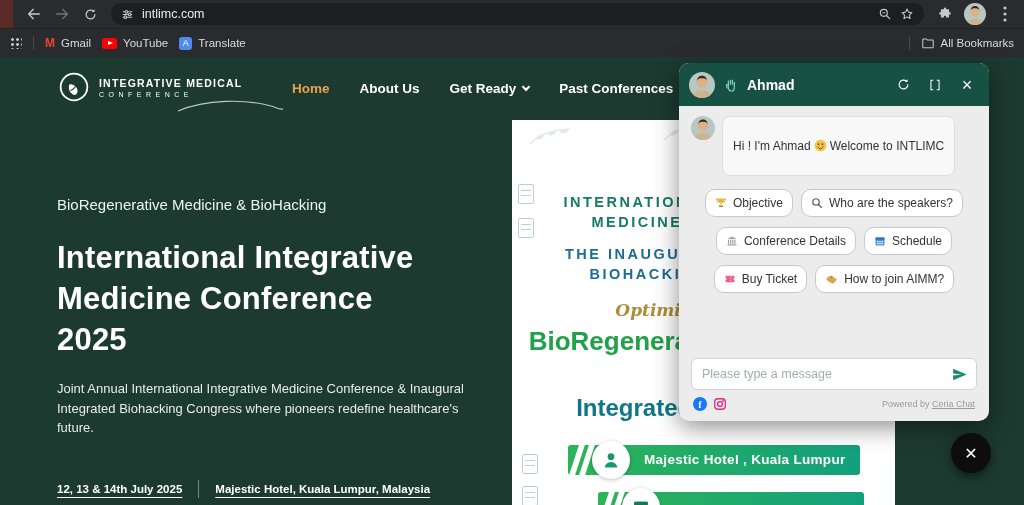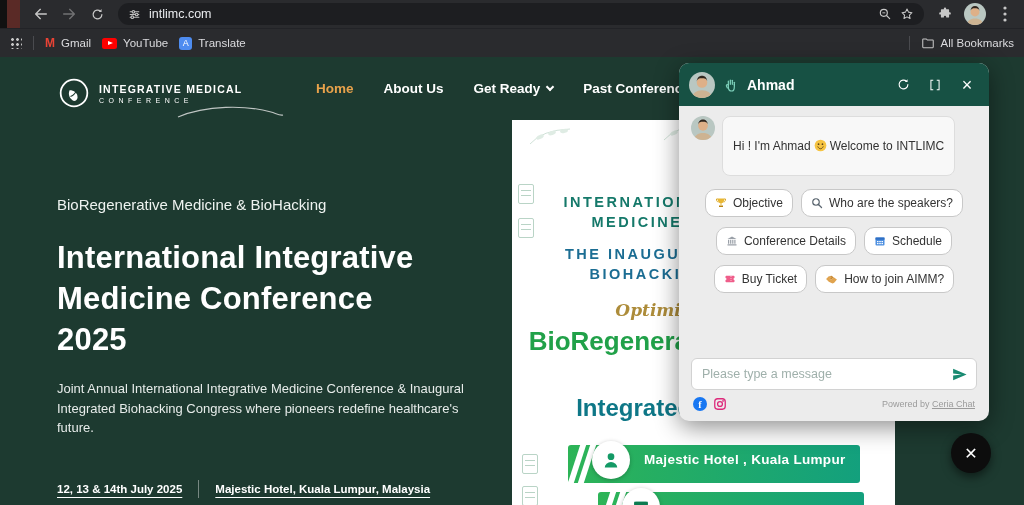--- a/index.html
+++ b/index.html
@@ -2,21 +2,21 @@
 <html><head>
 <meta charset="utf-8">
 <style>
   * { margin:0; padding:0; box-sizing:border-box; }
   html,body { width:1024px; height:505px; overflow:hidden; background:#111;
               font-family:"Liberation Sans", sans-serif; }
   #screen { position:relative; width:1024px; height:505px; overflow:hidden; }
 
   
   .toolbar { position:absolute; top:0; left:0; right:0; height:28px; background:#2a2b2e;
-             display:flex; align-items:center; gap:2px; padding-right:6px;margin-left:7px; }
+             display:flex; align-items:center; gap:2px; padding-right:6px; }
   .win-accent { width:13px; align-self:stretch; background:#5a2a26; margin-right:6px; }
   .tb-btn { background:none; border:none; width:26px; height:26px; display:flex;
             align-items:center; justify-content:center; padding:0; cursor:pointer; }
   .dim { opacity:.45; }
   .omnibox { flex:1; height:22px; background:#1d1e21; border-radius:11px; display:flex;
              align-items:center; padding:0 10px; gap:8px; margin:0 6px; }
   .url { color:#e8eaed; font-size:12.5px; flex:1; }
   .avatar-sm { width:22px; height:22px; border-radius:50%; overflow:hidden; flex:0 0 auto; margin:0 4px; }
   .av-svg { display:block; width:100%; height:100%; }
 
@@ -33,27 +33,27 @@
   .yt-ic::after { content:""; position:absolute; left:5.5px; top:3px; border-left:5px solid #fff;
                   border-top:2.8px solid transparent; border-bottom:2.8px solid transparent; }
   .tr-ic { width:13px; height:13px; background:#4e8cf0; border-radius:3px; color:#fff;
            font-size:9px; display:flex; align-items:center; justify-content:center; }
   .bm-spacer { flex:1; }
 
   
   .page { position:absolute; top:57px; left:0; width:1024px; height:448px;
           background:#1d3a30; overflow:hidden; }
 
-  .logo { position:absolute; left:58px; top:20px; display:flex; align-items:center;
+  .logo { position:absolute; left:58px; top:14px; display:flex; align-items:center;
           gap:9px; color:#fff; }
   .logo-l1 { font-size:10.5px; font-weight:bold; letter-spacing:1.2px; }
   .logo-l2 { font-size:7px; letter-spacing:4.5px; margin-top:2px; }
   .flourish { position:absolute; left:118px; top:24px; pointer-events:none; }
 
-  .nav { position:absolute; left:316px; top:0; height:62px; display:flex; align-items:center; gap:30px; }
+  .nav { position:absolute; left:292px; top:0; height:62px; display:flex; align-items:center; gap:30px; }
   .nav a { color:#fff; font-size:13.5px; font-weight:bold; text-decoration:none;
            display:flex; align-items:center; white-space:nowrap; }
   .nav a.active { color:#e8a24b; }
   .chev-down { width:6px; height:6px; border-right:2px solid #fff; border-bottom:2px solid #fff;
                transform:rotate(45deg); margin-left:7px; margin-bottom:3px; }
 
   .hero { position:absolute; left:57px; top:139px; width:430px; color:#fff; }
   .kicker { font-size:15px; color:#eef3f0; }
   .hero h1 { margin-top:24px; font-size:31px; line-height:41px; font-weight:bold; letter-spacing:.2px; }
   .hero p { margin-top:19px; font-size:13px; line-height:19.5px; color:#e7ecea; width:408px; }
@@ -68,21 +68,21 @@
   .p-line { position:absolute; left:0; right:0; text-align:center; white-space:nowrap; }
   .p-h { color:#15796a; font-size:14.5px; font-weight:bold; letter-spacing:2.5px; }
   .p-s { color:#1b6d93; font-size:14.5px; font-weight:bold; letter-spacing:2.5px; }
   .p-script { top:180px; font-family:"DejaVu Serif", serif; font-style:italic; font-weight:bold;
               color:#ad8c3a; font-size:17px; }
   .p-big1 { top:206px; color:#21a149; font-size:26px; font-weight:bold; }
   .p-big2 { top:274px; color:#0e7787; font-size:24px; font-weight:bold; }
   .p-emblem { position:absolute; left:50%; transform:translateX(-50%); top:12px; width:50px;
               height:50px; border-radius:50%; border:2px solid #c9a84e; background:#fff;
               display:flex; align-items:center; justify-content:center; }
-  .p-banner { position:absolute; height:38px; }
+  .p-banner { position:absolute; height:30px; }
   .p-banner .bar { position:absolute; inset:0; background:linear-gradient(90deg,#2db457,#13a07d);
                    border-radius:3px; }
   .p-banner .stripe { position:absolute; top:0; bottom:0; width:6px; background:#fff;
                       transform:skewX(-18deg); }
   .p-banner .pin { position:absolute; left:24px; top:-4px; width:38px; height:38px; background:#fff;
                    border-radius:50%; box-shadow:0 1px 4px rgba(0,0,0,.25); display:flex;
                    align-items:center; justify-content:center; }
   .p-banner .txt { position:absolute; left:76px; top:0; line-height:30px; color:#fff;
                    font-weight:bold; font-size:13.5px; letter-spacing:.3px; white-space:nowrap; }
   .doodle { position:absolute; width:16px; height:20px; border:1px solid #b9d4c6; border-radius:2px; }

